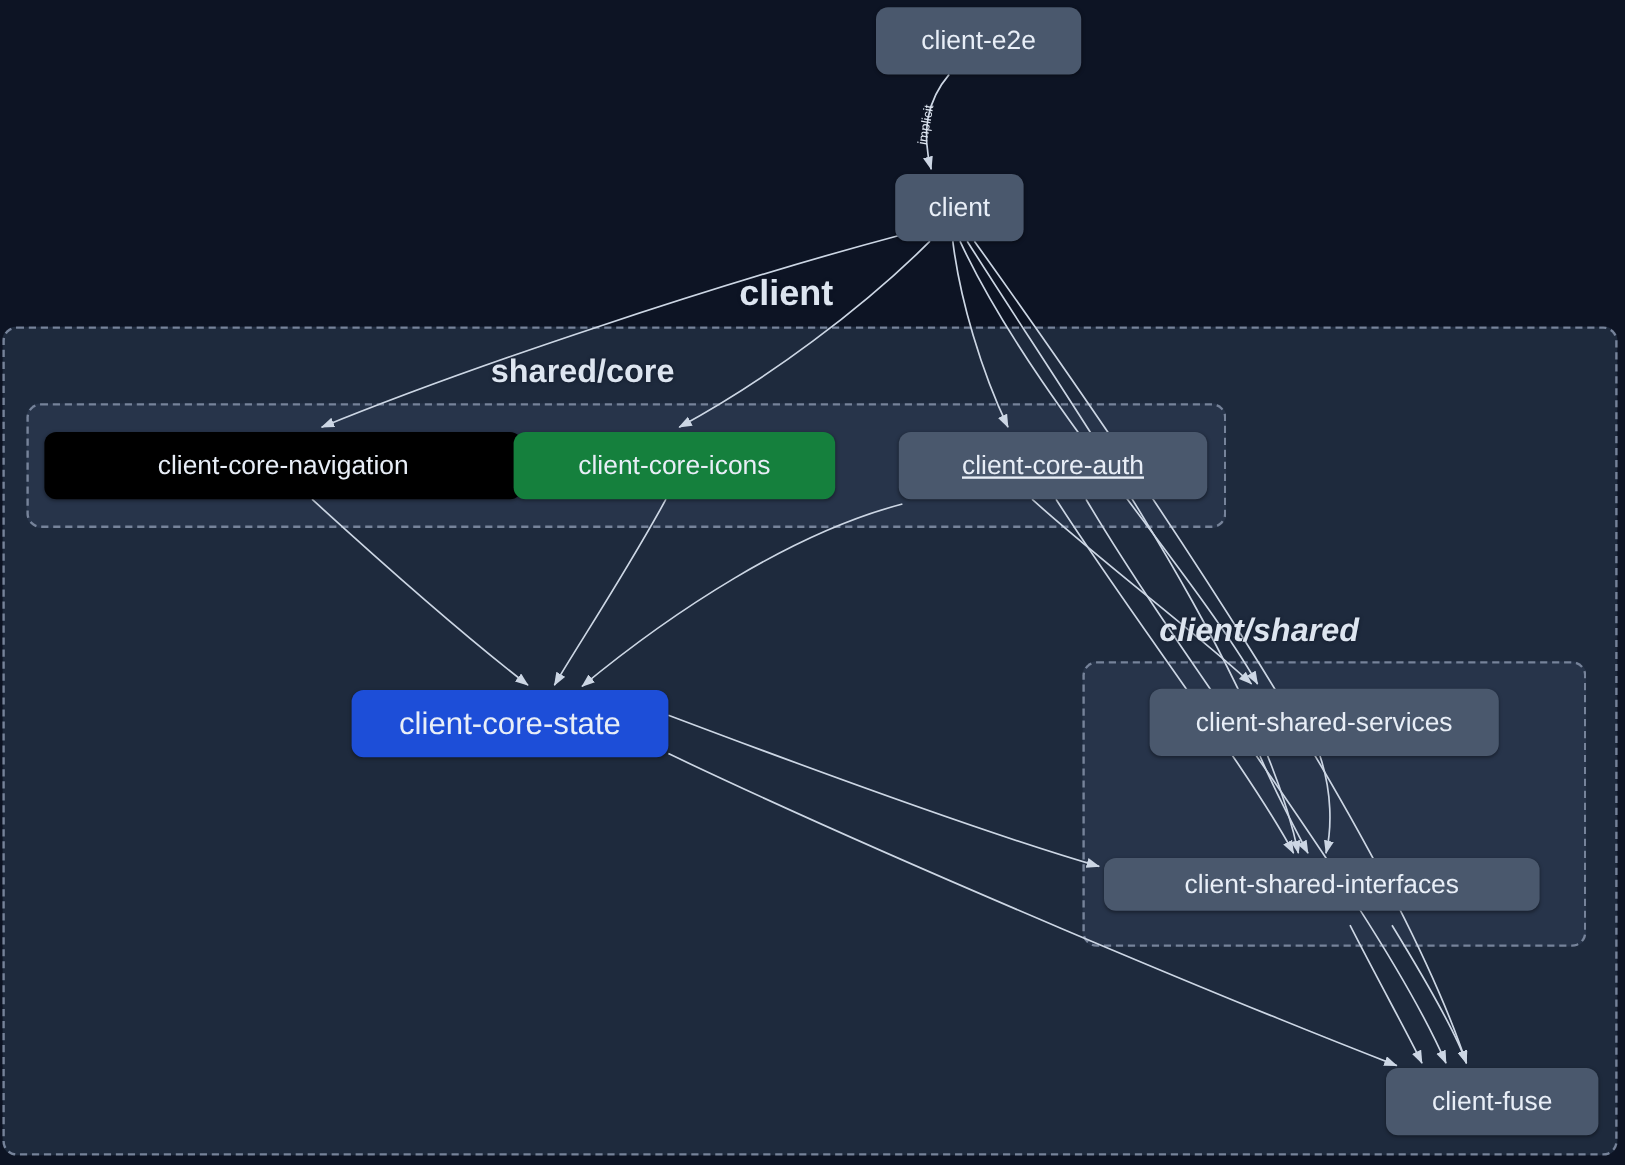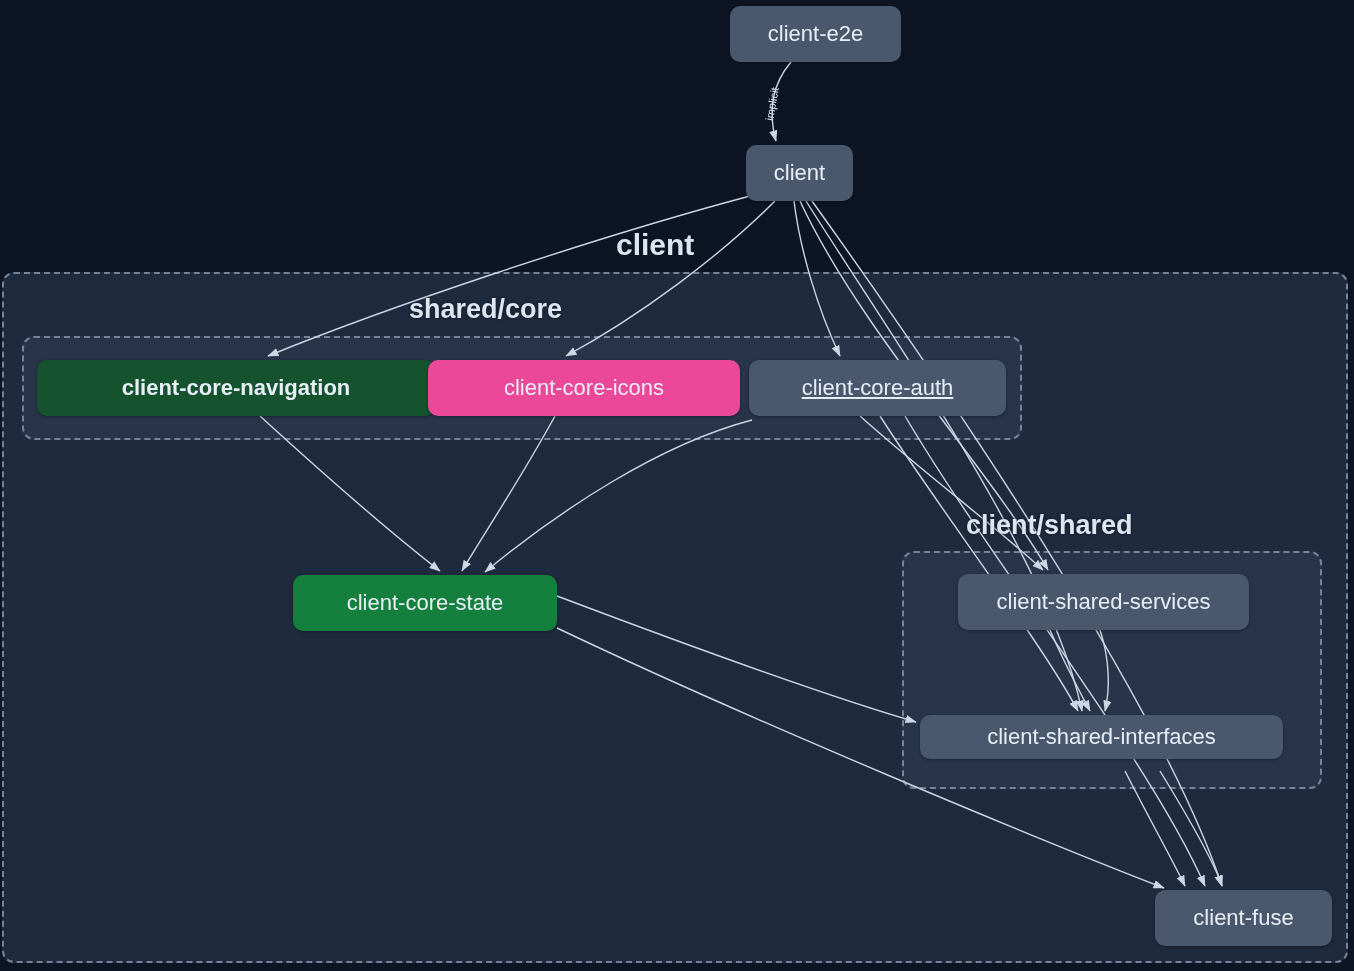--- a/index.html
+++ b/index.html
@@ -100,39 +100,39 @@
         <path d="M 1160 771 C 1190 820 1215 865 1222 886" fill="none" stroke="#ccd6e4" stroke-width="1.4" marker-end="url(#arrowhead)"></path>
       </g>
   </svg>
 
   <div id="groups-container">
       <div class="group-box group-outer" style="left: 2px; top: 272px; width: 1346px; height: 691px; border-color: rgb(118, 131, 154); background: rgb(30, 42, 61); z-index: 1;"></div>
       <div class="group-label" style="left: 616px; top: 228px; font-size: 30px; z-index: 40;">client</div>
       <div class="group-box group-inner" style="left: 22px; top: 336px; width: 1000px; height: 104px; border-color: rgb(118, 131, 154); background: rgb(39, 52, 74); z-index: 2;"></div>
       <div class="group-label" style="left: 409px; top: 294px; font-size: 27px; z-index: 40;">shared/core</div>
       <div class="group-box group-inner" style="left: 902px; top: 551px; width: 420px; height: 238px; border-color: rgb(118, 131, 154); background: rgb(39, 52, 74); z-index: 3;"></div>
-      <div class="group-label" style="left: 966px; top: 510px; font-size: 27px; z-index: 40;">client/shared</div>
+      <div class="group-label" style="left: 966px; top: 510px; font-size: 27px; z-index: 40; font-style: italic;">client/shared</div>
     </div>
   <div id="nodes-container" style="position: absolute; left: 0px; top: 0px;">
       <div class="node" style="left: 714px; top: 6px; width: 171px; height: 56px; font-size: 22px; background: rgb(74, 88, 109); color: rgb(232, 238, 247); z-index: 30; position: absolute; margin-left: 16px;">
         <span class="node-label">client-e2e</span>
       </div>
       <div class="node" style="left: 746px; top: 145px; width: 107px; height: 56px; font-size: 22px; background: rgb(74, 88, 109); color: rgb(232, 238, 247); z-index: 30; position: absolute;">
         <span class="node-label">client</span>
       </div>
-      <div class="node" style="left: 37px; top: 360px; width: 398px; height: 56px; font-size: 22px; background: #14532d; color: rgb(232, 238, 247); z-index: 30; position: absolute; font-weight: bold;">
+      <div class="node" style="left: 37px; top: 360px; width: 398px; height: 56px; font-size: 22px; background: #000000; color: rgb(232, 238, 247); z-index: 30; position: absolute;">
         <span class="node-label">client-core-navigation</span>
       </div>
-      <div class="node" style="left: 428px; top: 360px; width: 312px; height: 56px; font-size: 22px; background: #ec4899; color: rgb(232, 238, 247); z-index: 30; position: absolute;">
+      <div class="node" style="left: 428px; top: 360px; width: 268px; height: 56px; font-size: 22px; background: #15803d; color: rgb(232, 238, 247); z-index: 30; position: absolute;">
         <span class="node-label">client-core-icons</span>
       </div>
       <div class="node" style="left: 749px; top: 360px; width: 257px; height: 56px; font-size: 22px; background: rgb(74, 88, 109); color: rgb(232, 238, 247); z-index: 30; position: absolute; text-decoration: underline;">
         <span class="node-label">client-core-auth</span>
       </div>
-      <div class="node" style="left: 293px; top: 575px; width: 264px; height: 56px; font-size: 22px; background: #15803d; color: rgb(232, 238, 247); z-index: 30; position: absolute;">
+      <div class="node" style="left: 293px; top: 575px; width: 264px; height: 56px; font-size: 26px; background: #1d4ed8; color: rgb(232, 238, 247); z-index: 30; position: absolute;">
         <span class="node-label">client-core-state</span>
       </div>
       <div class="node" style="left: 958px; top: 574px; width: 291px; height: 56px; font-size: 22px; background: rgb(74, 88, 109); color: rgb(232, 238, 247); z-index: 30; position: absolute;">
         <span class="node-label">client-shared-services</span>
       </div>
       <div class="node" style="left: 920px; top: 715px; width: 363px; height: 44px; font-size: 22px; background: rgb(74, 88, 109); color: rgb(232, 238, 247); z-index: 30; position: absolute;">
         <span class="node-label">client-shared-interfaces</span>
       </div>
       <div class="node" style="left: 1155px; top: 890px; width: 177px; height: 56px; font-size: 22px; background: rgb(74, 88, 109); color: rgb(232, 238, 247); z-index: 30; position: absolute;">
         <span class="node-label">client-fuse</span>

